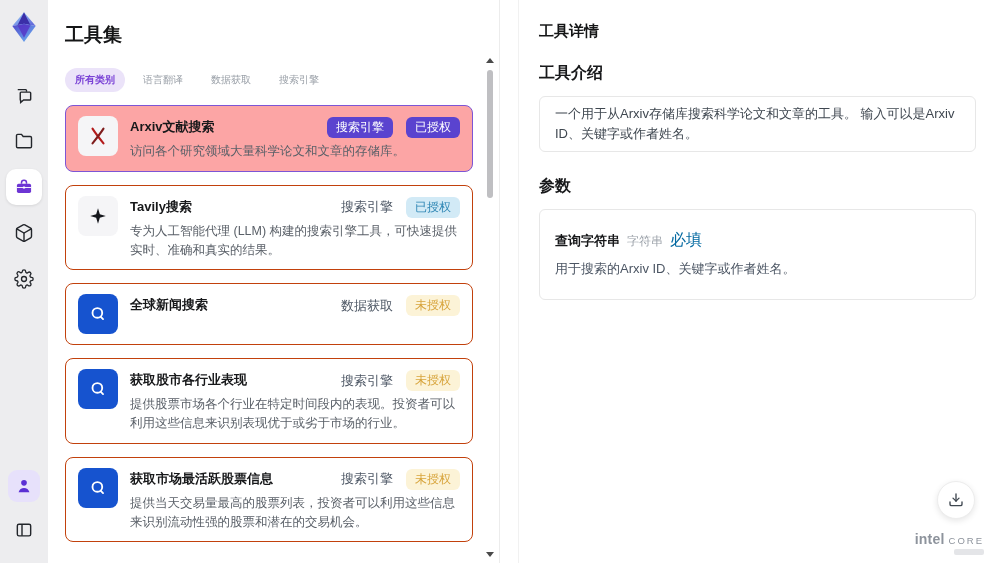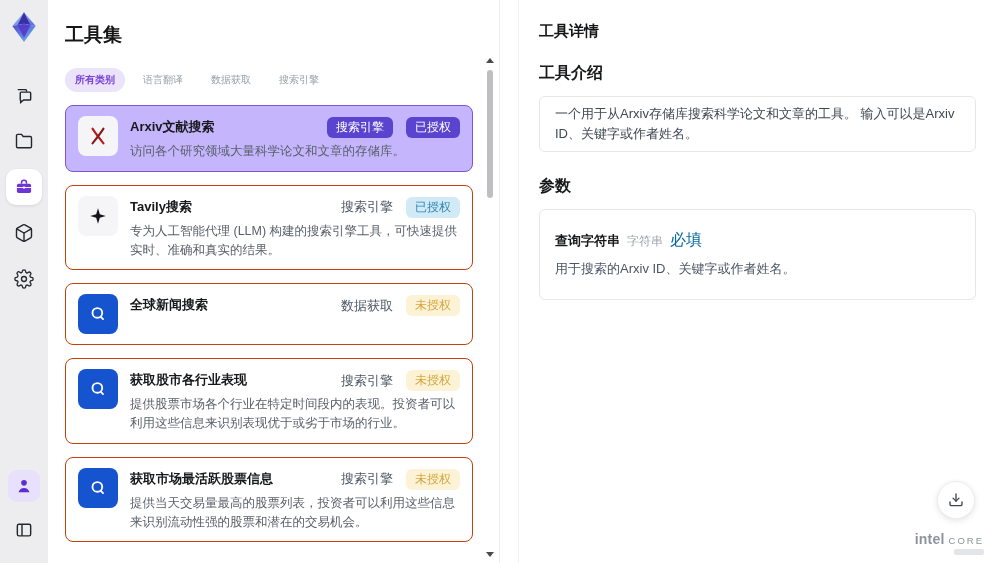--- a/index.html
+++ b/index.html
@@ -35,21 +35,21 @@
   .list-title { font-size:19px; font-weight:700; color:#151617; margin:6px 0 20px; }
   .tabs { display:flex; align-items:center; gap:8px; margin-bottom:13px; }
   .tab { font-size:10px; color:#9aa0a8; font-weight:500; padding:5px 10px; border-radius:12px; cursor:pointer; white-space:nowrap; }
   .tab.active { background:#ebe3f9; color:#7a42d6; font-weight:700; }
 
   .cards { display:flex; flex-direction:column; gap:13px; padding-right:26px; }
   .card {
     background:#fff; border:1px solid #c2410c; border-radius:8px;
     padding:10px 12px; display:flex; gap:12px; cursor:pointer;
   }
-  .card.selected { background:#c4b5fd; border:1.5px solid #7d55d5; }
+  .card.selected { background:#fca5a5; border:1.5px solid #7d55d5; }
   .card-icon {
     width:40px; height:40px; border-radius:8px; flex:0 0 40px;
     display:flex; align-items:center; justify-content:center;
   }
   .icon-light { background:#f5f5f7; }
   .icon-blue  { background:#1653cf; }
   .card-body { flex:1; min-width:0; }
   .card-head { display:flex; justify-content:space-between; align-items:flex-start; gap:8px; }
   .card-title { font-size:13px; font-weight:700; color:#17181a; padding-top:2px; line-height:1.4; }
   .card-meta { display:flex; align-items:center; gap:13px; white-space:nowrap; padding-top:1px; }

